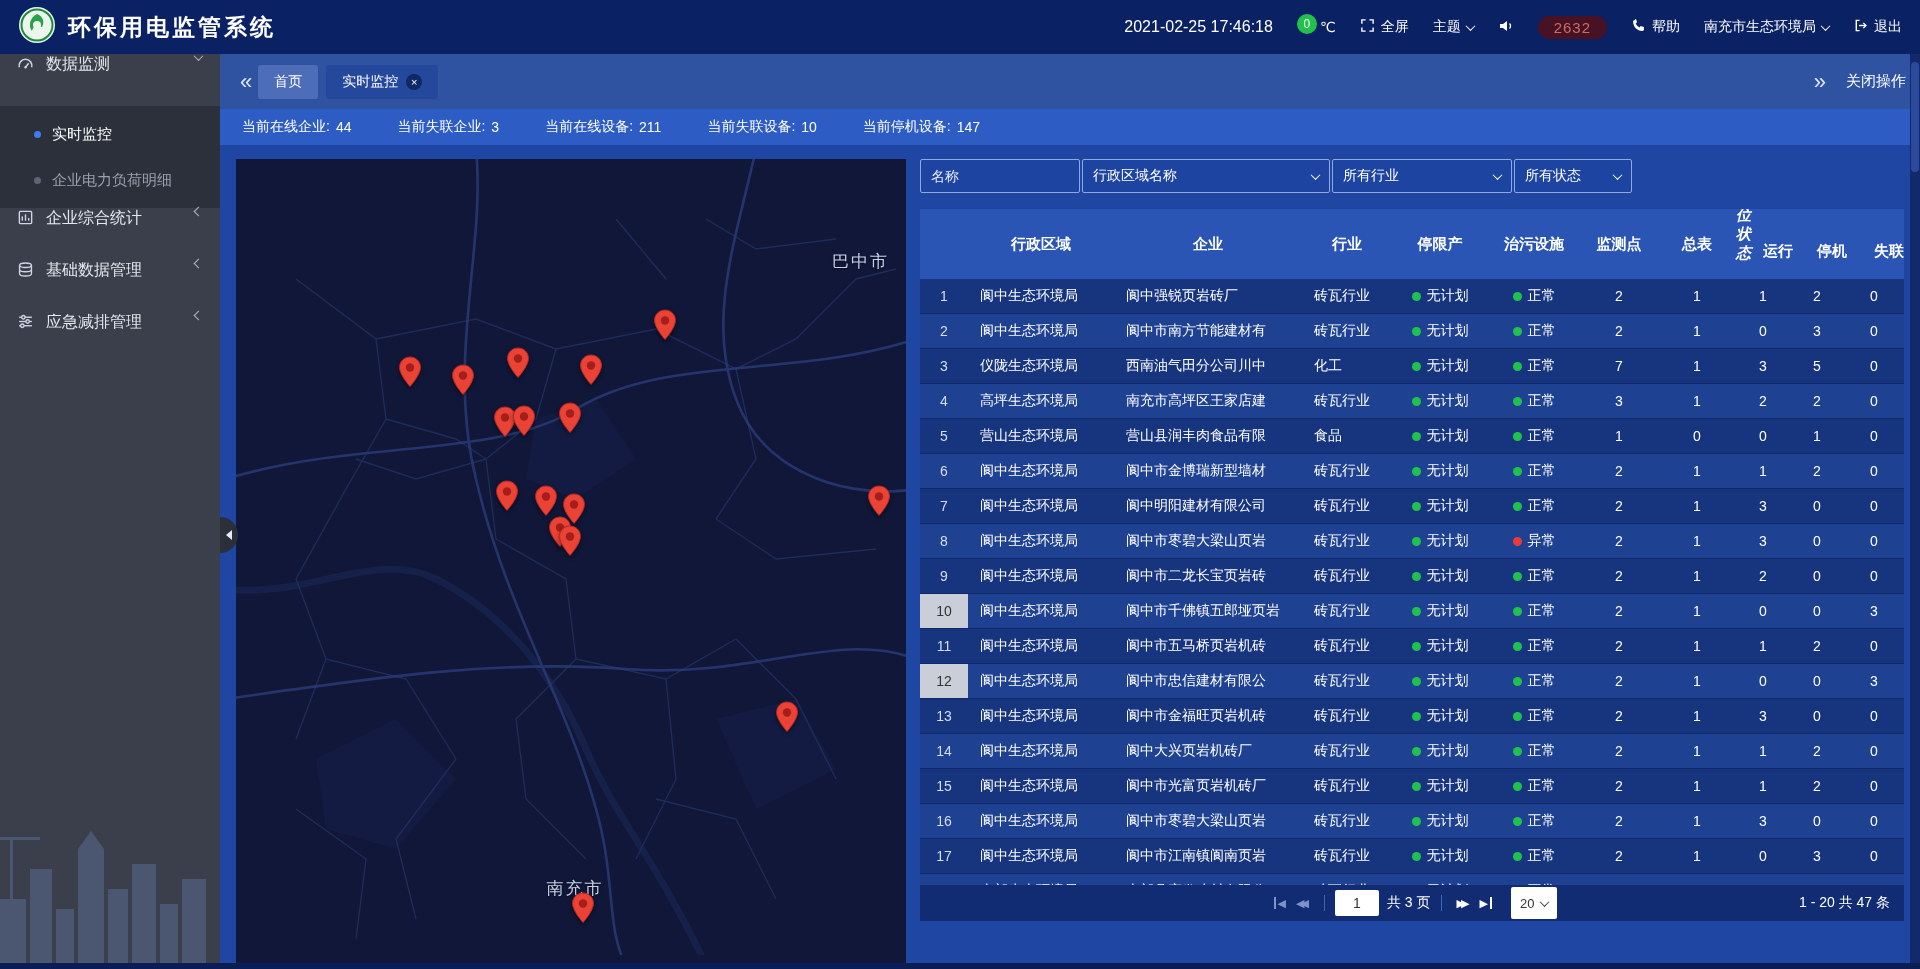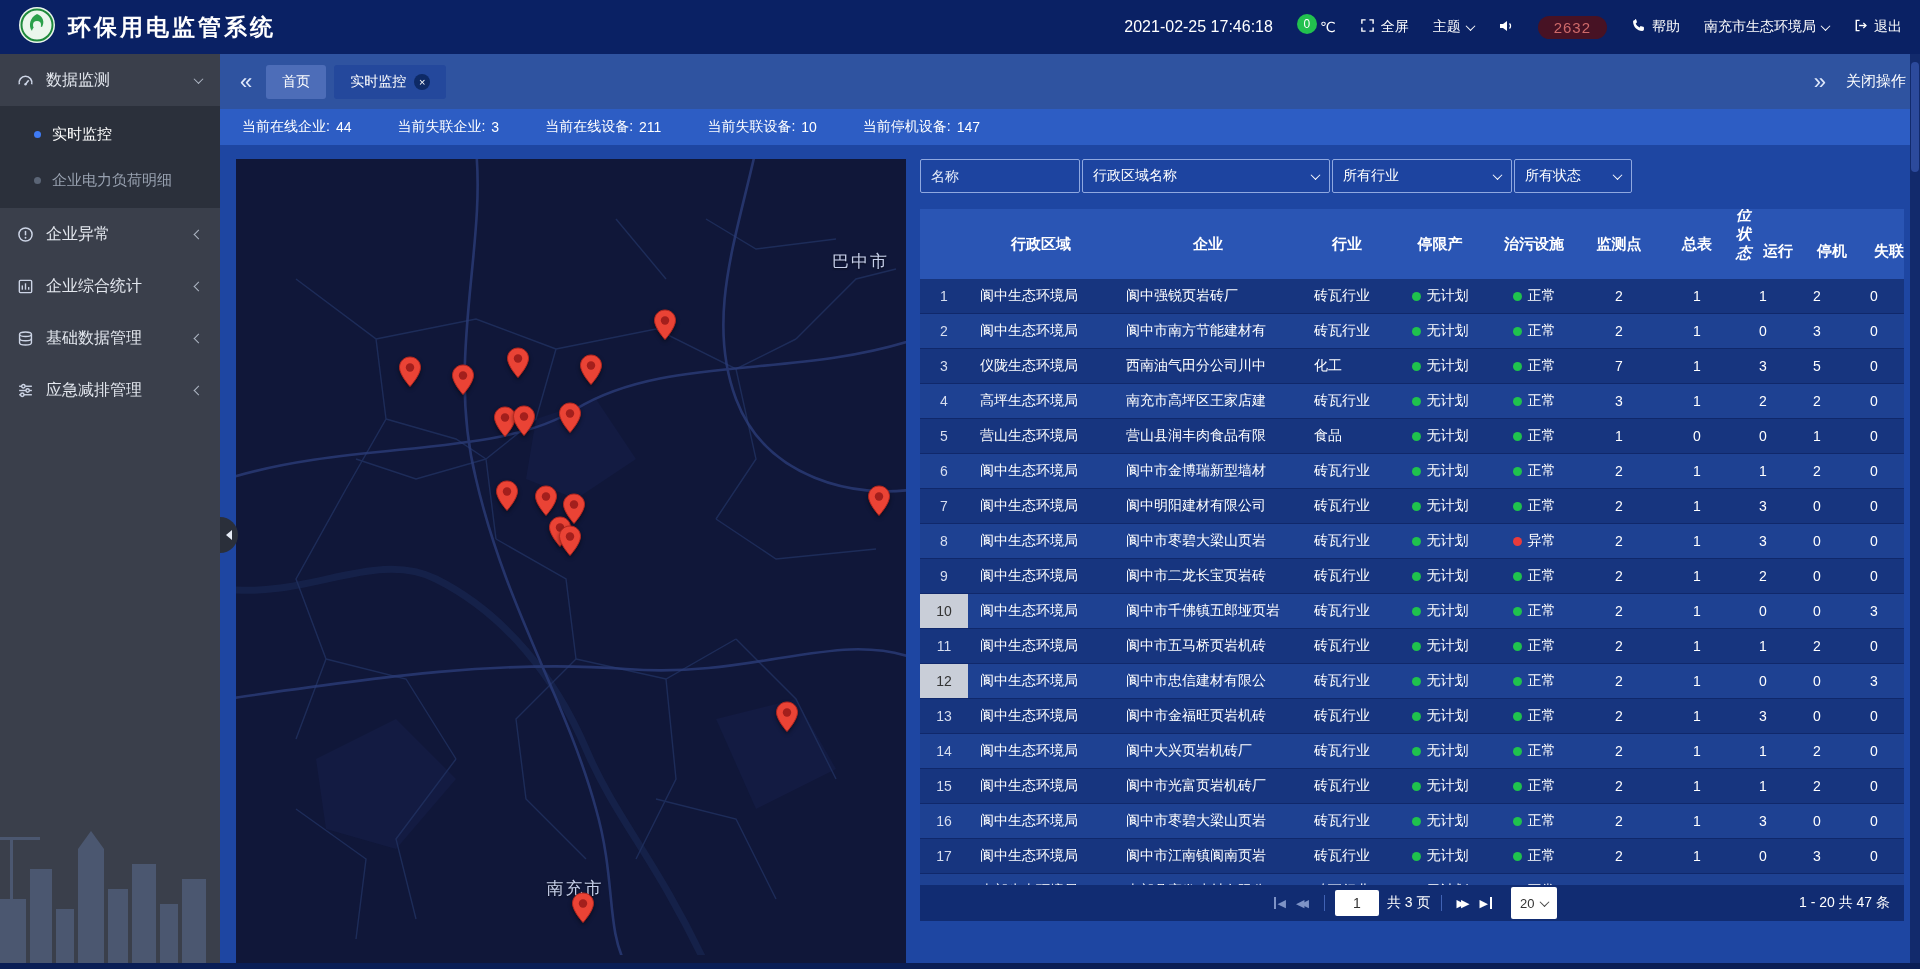--- a/index.html
+++ b/index.html
@@ -16,35 +16,35 @@
   .temp-circle{width:20px;height:20px;border-radius:50%;background:#22c14e;display:flex;align-items:center;justify-content:center;font-size:12px;color:#fff;margin-top:-6px}
   .top-item{display:flex;align-items:center;gap:6px;cursor:pointer;white-space:nowrap}
   .alert-pill{background:#471224;color:#cf6a6a;padding:3px 16px;border-radius:12px;font-size:15px;letter-spacing:1px}
   .chev{display:inline-block;width:7px;height:7px;border-right:1.6px solid currentColor;border-bottom:1.6px solid currentColor}
   .chev-down{transform:rotate(45deg) translate(-1px,-1px)}
   .chev-left{transform:rotate(135deg)}
   .chev.dk{border-color:#444}
 
   
   .sidebar{position:absolute;top:54px;left:0;width:220px;bottom:0;background:#3a3f4b;z-index:30;overflow:hidden}
-  .menu-group{height:52px;display:flex;align-items:center;padding:0 16px;gap:12px;color:#e3e7ee;font-size:16px;cursor:pointer}
+  .menu-group{height:52px;display:flex;align-items:flex-start;padding:0 16px;gap:12px;color:#e3e7ee;font-size:16px;cursor:pointer}
   .menu-group .mi-label{flex:1}
   .mi-icon{width:18px;height:18px;display:flex;align-items:center;justify-content:center}
   .mi-chev{color:#aeb6c4;margin-right:2px}
   .submenu{background:#2b303b;padding:5px 0}
   .submenu-item{height:46px;display:flex;align-items:center;gap:11px;padding-left:34px;color:#98a1b0;font-size:15px;cursor:pointer}
   .submenu-item.active{color:#ffffff}
   .sdot{width:7px;height:7px;border-radius:50%;background:#5b6576;flex:none}
   .submenu-item.active .sdot{background:#3f7bf5}
   .skyline{position:absolute;bottom:0;left:0;width:220px;height:190px;pointer-events:none}
 
   
   .tabbar{position:absolute;top:54px;left:220px;right:0;height:55px;background:#2f53a0;display:flex;align-items:center;padding:0 14px;z-index:10}
   .tab-scroll{font-size:22px;color:#dfe8fb;cursor:pointer;padding:0 6px;line-height:1}
-  .tabs-container{display:flex;align-items:center;gap:8px;margin-left:8px;flex:1}
+  .tabs-container{display:flex;align-items:center;gap:8px;flex:1}
   .tab{height:34px;display:flex;align-items:center;gap:8px;padding:0 16px;border-radius:3px;background:#4d6db8;font-size:14px;cursor:pointer}
   .tab.active{background:#24489c}
   .tab-close{width:16px;height:16px;border-radius:50%;background:#0e2a66;color:#fff;font-size:11px;display:flex;align-items:center;justify-content:center;cursor:pointer}
   .close-ops{font-size:15px;color:#fff;cursor:pointer;margin-left:14px;white-space:nowrap}
 
   
   .statsbar{position:absolute;top:109px;left:220px;right:0;height:36px;background:#2d5dc4;display:flex;align-items:center;gap:46px;padding-left:22px;font-size:14px;z-index:10}
   .stat-item{display:flex;align-items:center;gap:6px;white-space:nowrap}
 
   
@@ -185,31 +185,20 @@
           <span class="sub-label">实时监控</span>
         </div>
         <div class="submenu-item">
           <span class="sdot"></span>
           <span class="sub-label">企业电力负荷明细</span>
         </div>
       </div>
       <div class="menu-group">
         <span class="mi-icon">
           <svg viewBox="0 0 16 16" width="17" height="17">
-            <circle cx="8" cy="8" r="6.2" fill="none" stroke="#cdd5e6" stroke-width="1.4"></circle>
-            <line x1="8" y1="4.6" x2="8" y2="8.8" stroke="#cdd5e6" stroke-width="1.4"></line>
-            <circle cx="8" cy="11" r="0.9" fill="#cdd5e6"></circle>
-          </svg>
-        </span>
-        <span class="mi-label">企业异常</span>
-        <span class="mi-chev chev chev-left"></span>
-      </div>
-      <div class="menu-group">
-        <span class="mi-icon">
-          <svg viewBox="0 0 16 16" width="17" height="17">
             <rect x="2.2" y="2.2" width="11.6" height="11.6" rx="1" fill="none" stroke="#cdd5e6" stroke-width="1.3"></rect>
             <line x1="5" y1="11" x2="5" y2="7" stroke="#cdd5e6" stroke-width="1.3"></line>
             <line x1="8" y1="11" x2="8" y2="5" stroke="#cdd5e6" stroke-width="1.3"></line>
             <line x1="11" y1="11" x2="11" y2="8.5" stroke="#cdd5e6" stroke-width="1.3"></line>
           </svg>
         </span>
         <span class="mi-label">企业综合统计</span>
         <span class="mi-chev chev chev-left"></span>
       </div>
       <div class="menu-group">

